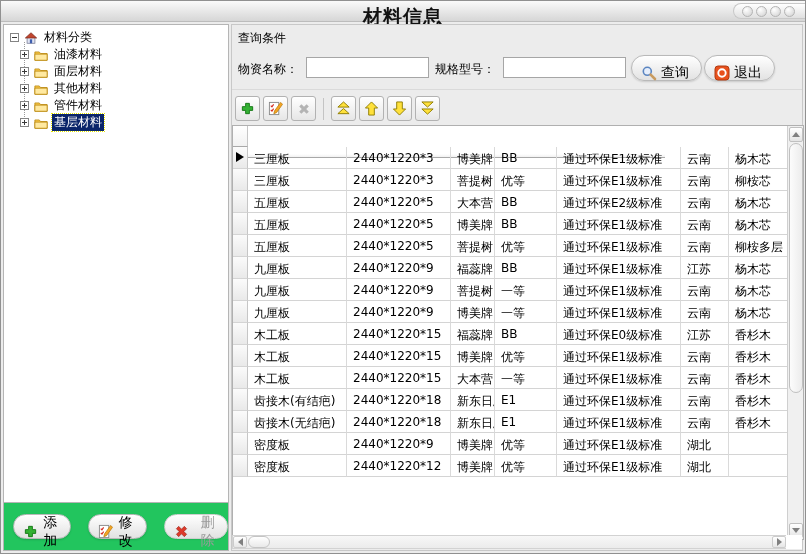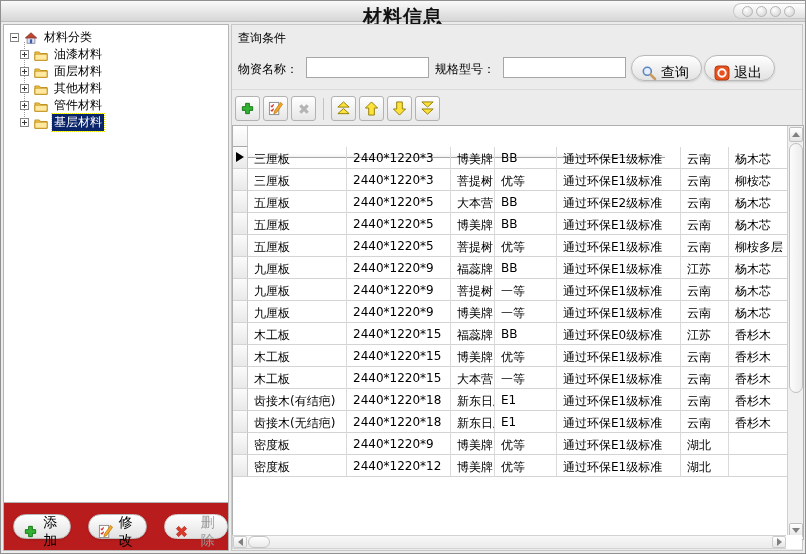--- a/index.html
+++ b/index.html
@@ -25,21 +25,21 @@
   .expand-box { position:relative; width:9px; height:9px; border:1px solid #848484; background:#fff; flex:0 0 9px; }
   .expand-box::before { content:''; position:absolute; left:1px; right:1px; top:3px; height:1px; background:#3a3a3a; }
   .expand-box.plus::after { content:''; position:absolute; top:1px; bottom:1px; left:3px; width:1px; background:#3a3a3a; }
   .tree-icon { margin:0 3px 0 4px; flex:0 0 16px; height:14px; }
   .tree-label { padding:0 2px; white-space:nowrap; }
   .tree-label.selected { background:#0a246a; color:#fff; outline:1px dotted #e6e600; }
   .tree-children { position:relative; margin-left:10px; }
   .tree-children::before { content:''; position:absolute; left:4px; top:-4px; bottom:8px; border-left:1px dotted #9a9a9a; }
 
   .left-btnbar { position:absolute; left:0; right:0; bottom:0; height:48px;
-    background:#b91c1c; border-top:1px solid #b5b5b5; display:flex; align-items:center; padding-left:9px; gap:17px; }
+    background:#22c55e; border-top:1px solid #b5b5b5; display:flex; align-items:center; padding-left:9px; gap:17px; }
 
   .pill-btn { display:inline-flex; align-items:center; gap:4px; height:25px; padding:10px 12px 0 9px;
     border:1px solid #b9b9b9; border-radius:13px; background:linear-gradient(#ffffff,#e2e2e2);
     box-shadow:0 1px 2px rgba(0,0,0,.15); font-size:14px; color:#000; cursor:pointer; }
   .pill-btn.disabled { border-color:#cfcfcf; box-shadow:0 1px 1px rgba(0,0,0,.08); }
   .pill-btn.disabled .btn-text { color:#9b9b9b;margin-left:8px; }
   .pill-btn svg { flex:0 0 auto; }
 
   
   .right-panel { position:absolute; left:230px; top:23px; right:2px; bottom:2px; background:#ececec; border:1px solid #c8c8c8; }

